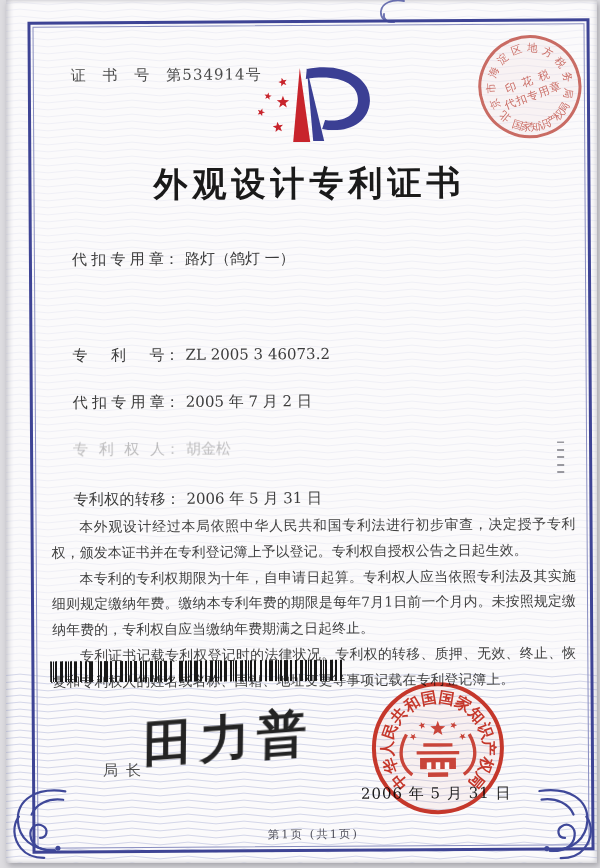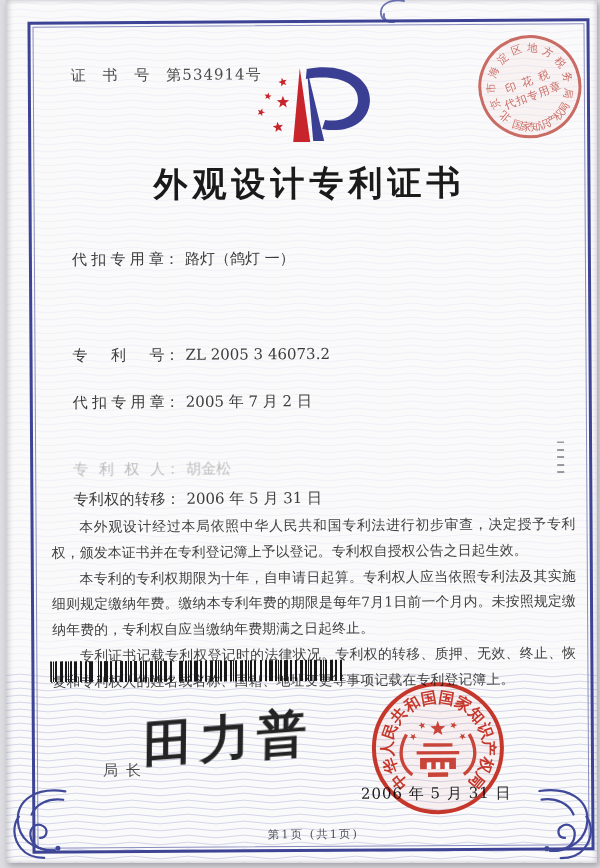--- a/index.html
+++ b/index.html
@@ -16,21 +16,21 @@
   .abs{position:absolute;}
   .certno{left:40px;top:42px;font-size:15px;color:#4a4a4a;letter-spacing:1px;}
   .certno .lbl{letter-spacing:6px;margin-right:11px;}
   .logo{left:218px;top:34px;width:140px;height:94px;}
   .tax-stamp{left:434px;top:0px;width:130px;height:130px;mix-blend-mode:multiply;opacity:.88;}
   .title{left:0;top:138px;width:100%;text-align:center;font-size:34px;font-weight:700;
          color:#1a1a1a;letter-spacing:5px;}
   .field{left:40px;font-size:15px;color:#3c3c3c;white-space:nowrap;}
   .field .flabel{display:inline-block;width:92px;text-align:justify;text-align-last:justify;vertical-align:bottom;}
   .field .colon{margin-right:6px;}
-  .field.faded{opacity:.32;filter:blur(.45px);margin-top:20px;}
+  .field.faded{opacity:.32;filter:blur(.45px);}
   .f0{top:226px}.f1{top:274px}.f2{top:322px}.f3{top:369px}.f4{top:416px}.f5{top:466px}
   .bodytext{left:18px;top:490px;width:524px;color:#414141;}
   .bodytext p{margin:0;text-indent:2em;font-size:13.8px;line-height:25.8px;
               text-align:justify;letter-spacing:.2px;}
   .barcode{left:16px;top:637px;width:292px;height:21px;
      background-image:
        repeating-linear-gradient(90deg, rgba(251,250,251,0) 0 44px, #fbfafb 44px 47px, rgba(251,250,251,0) 47px 81px),
        repeating-linear-gradient(90deg, #181818 0 2px, rgba(0,0,0,0) 2px 5px),
        repeating-linear-gradient(90deg, rgba(0,0,0,0) 0 3px, #181818 3px 4px, rgba(0,0,0,0) 4px 9px),
        repeating-linear-gradient(90deg, #181818 0 1px, rgba(0,0,0,0) 1px 6px);}

